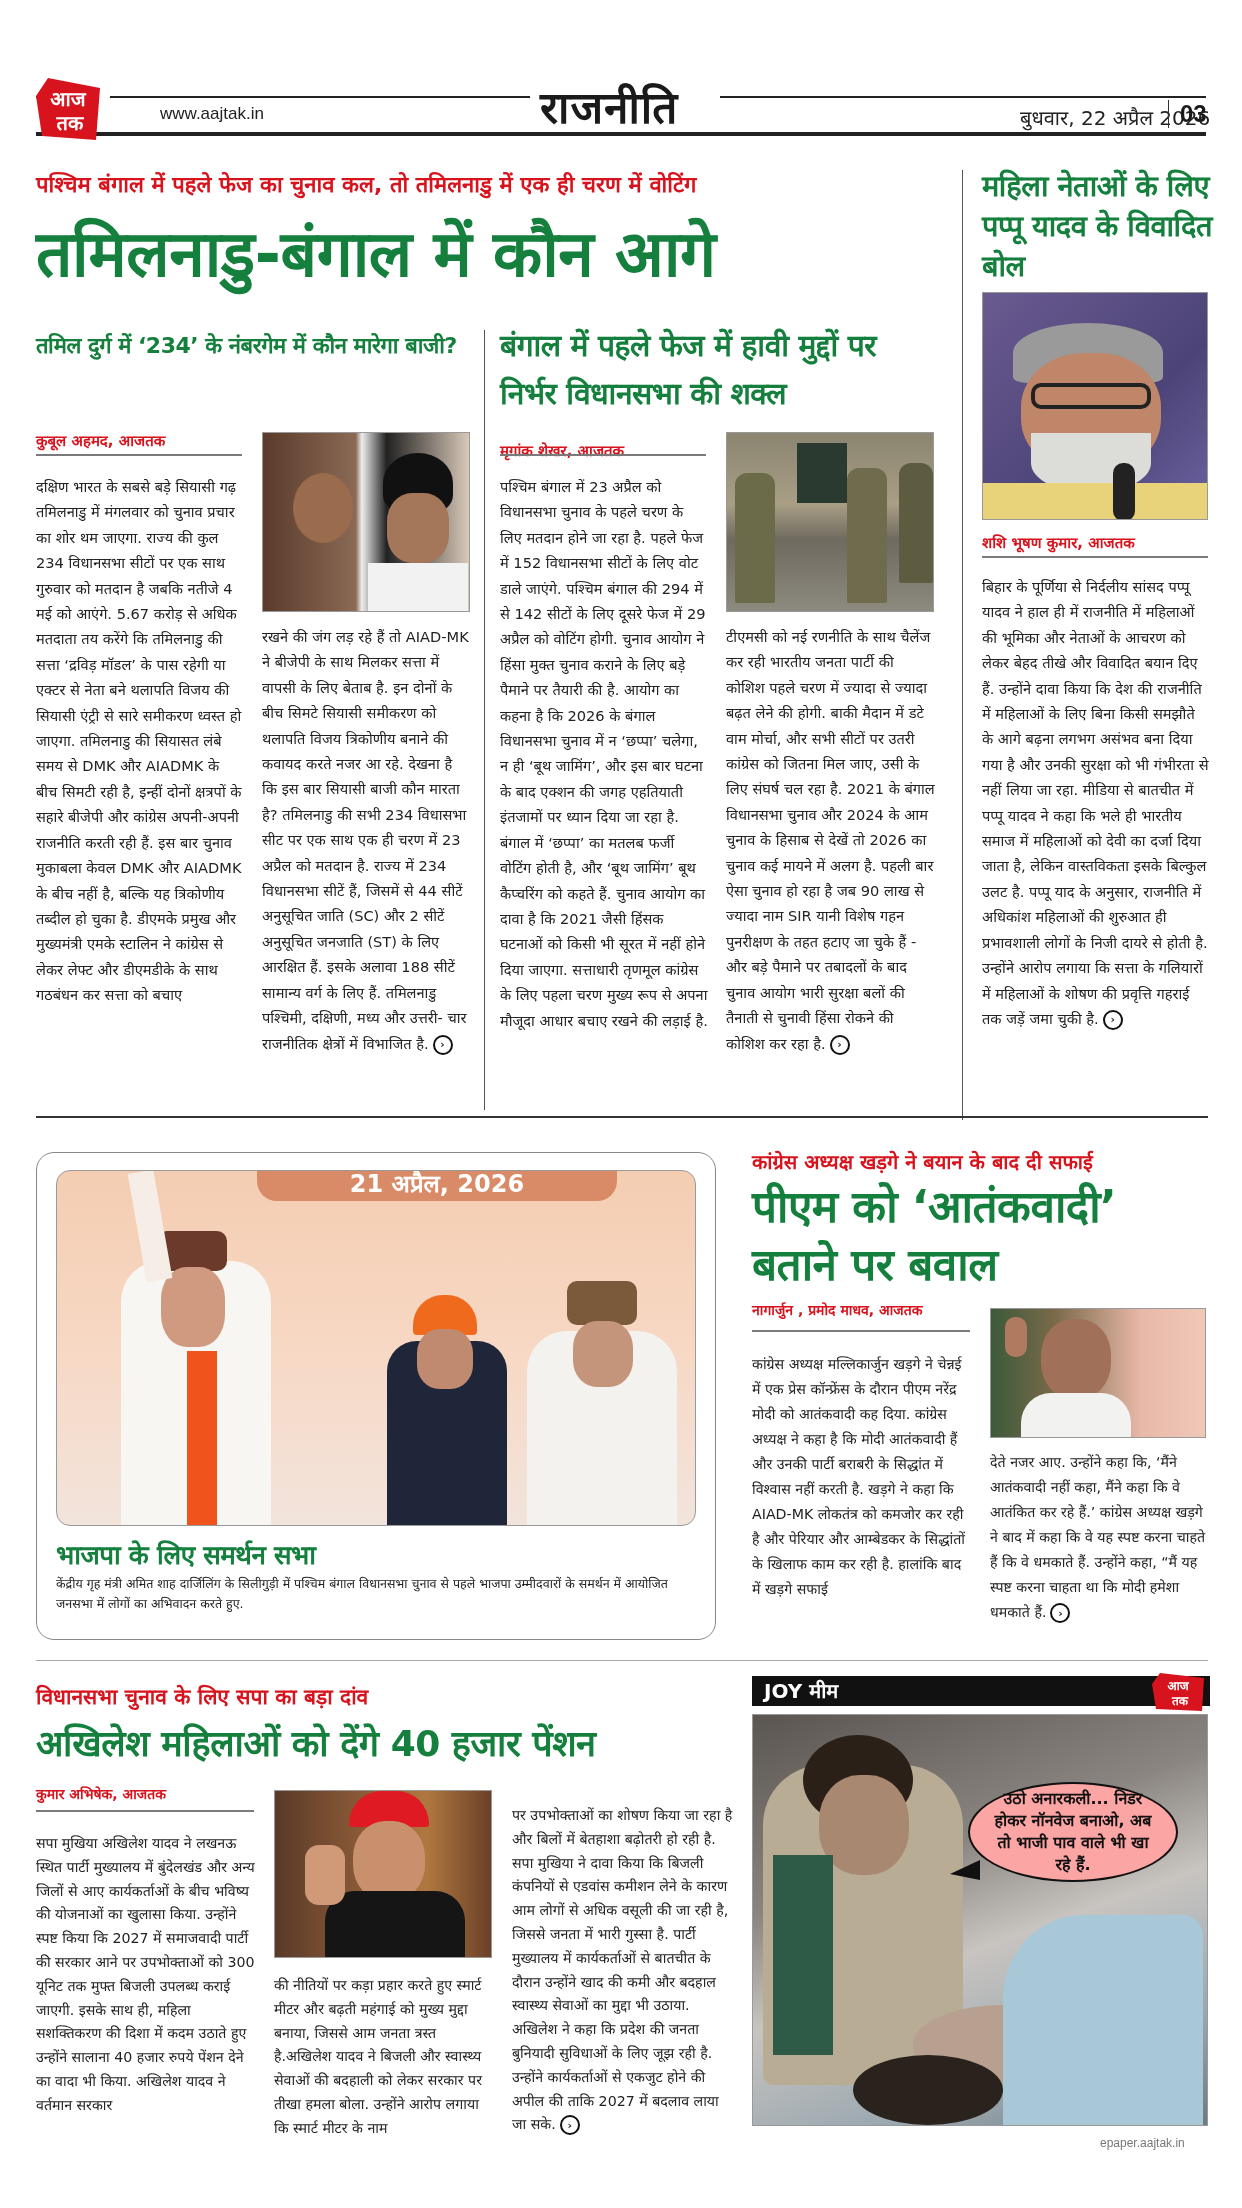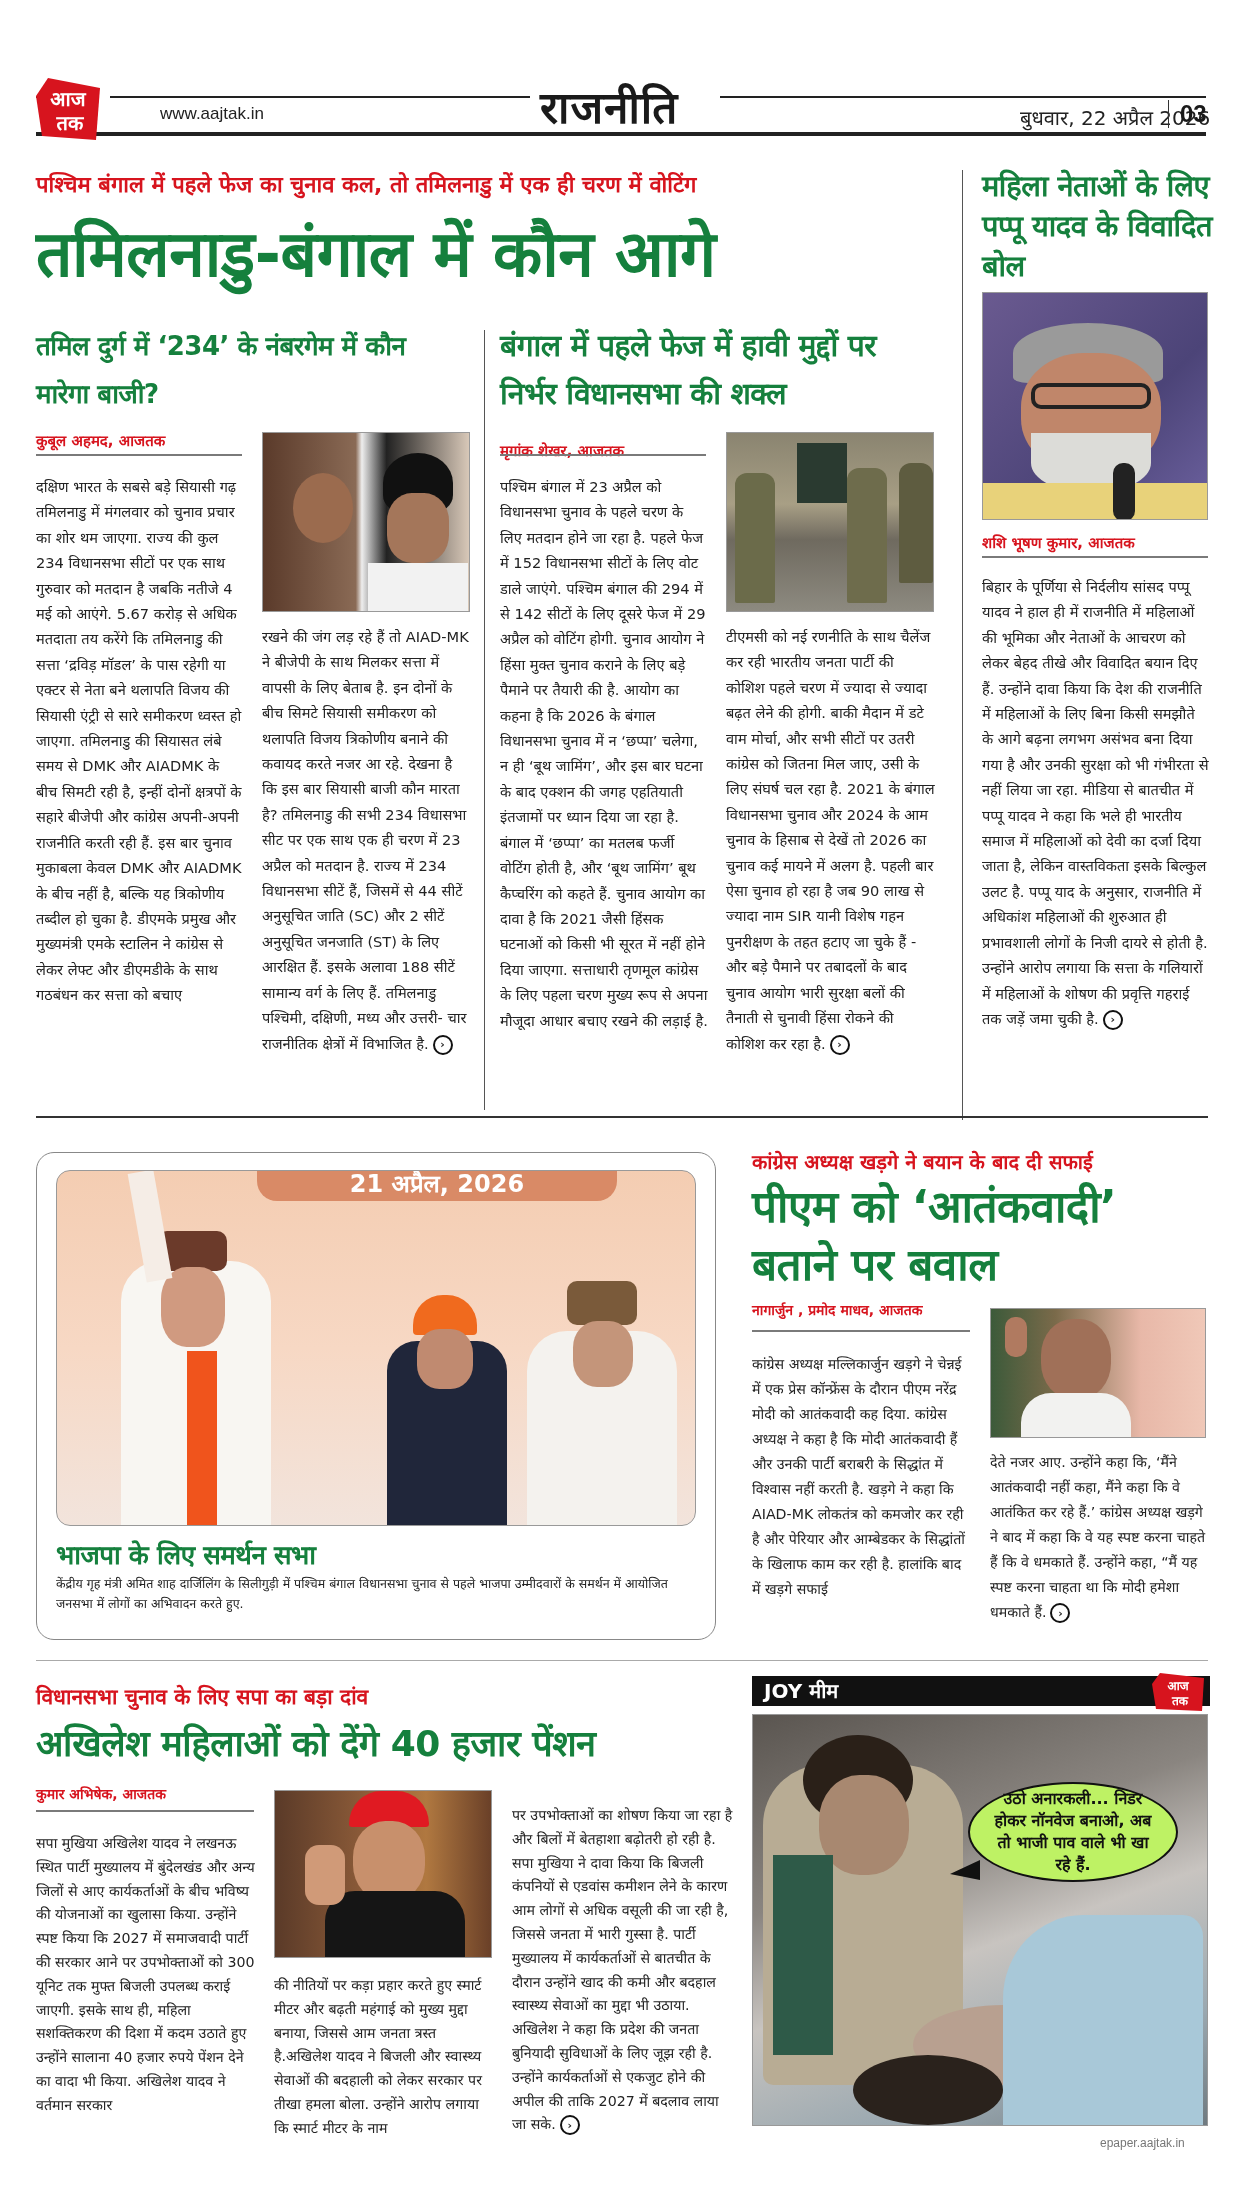--- a/index.html
+++ b/index.html
@@ -20,21 +20,21 @@
   .text-body { font-size: 14.6px; line-height: 25.4px; color: #222; }
   .byline { font-size: 15px; font-weight: bold; color: #d7141e; }
   .byline-rule { height: 2px; background: #7a7a7a; }
   .vline { width: 1px; background: #555; }
   .hline { height: 2px; background: #333; }
   .photo { overflow: hidden; border: 1px solid #999; }
   .more-icon { display: inline-flex; align-items: center; justify-content: center; width: 20px; height: 20px; border: 2.5px solid #111; border-radius: 50%; font-size: 11px; font-weight: bold; vertical-align: middle; line-height: 1; margin-left: 4px; }
   .h-big { font-weight: bold; color: #15803d; letter-spacing: -0.5px; }
   .photo-box { border: 1.5px solid #888; border-radius: 18px; }
   .joy-bar { background: #111; color: #fff; font-size: 20px; font-weight: bold; padding-left: 12px; line-height: 30px; }
-  .bubble { background: #bef264; border: 2px solid #111; border-radius: 50%; text-align: center; font-size: 16px; line-height: 22px; font-weight: bold; color: #111; display: flex; align-items: center; justify-content: center; }
+  .bubble { background: #fca5a5; border: 2px solid #111; border-radius: 50%; text-align: center; font-size: 16px; line-height: 22px; font-weight: bold; color: #111; display: flex; align-items: center; justify-content: center; }
 </style>
 </head>
 <body>
 
 <div class="abs hdr-line-top" style="left:36px;width:16px;"></div>
 <div class="abs hdr-line-top" style="left:110px;width:420px;"></div>
 <div class="abs hdr-line-top" style="left:720px;width:486px;"></div>
 <div class="abs hdr-line-bot"></div>
 
 <div class="abs logo">
@@ -46,21 +46,21 @@
 </div>
 <div class="abs site-url">www.aajtak.in</div>
 <div class="abs section-title">राजनीति</div>
 <div class="abs date">बुधवार, 22 अप्रैल 2026</div>
 <div class="abs date-div"></div>
 <div class="abs page-no">03</div>
 
 <div class="abs kicker red" style="left:36px;top:168px;font-size:22px;width:900px;">पश्चिम बंगाल में पहले फेज का चुनाव कल, तो तमिलनाडु में एक ही चरण में वोटिंग</div>
 <div class="abs h-big" style="left:36px;top:212px;font-size:64px;line-height:84px;width:920px;">तमिलनाडु-बंगाल में कौन आगे</div>
 
-<div class="abs h-big" style="left:36px;top:322px;width:430px;font-size:26px;line-height:48px;font-weight:bold;">तमिल दुर्ग में ‘234’ के नंबरगेम में कौन मारेगा बाजी?</div>
+<div class="abs h-big" style="left:36px;top:322px;width:430px;font-size:22px;line-height:48px;font-weight:bold;">तमिल दुर्ग में ‘234’ के नंबरगेम में कौन मारेगा बाजी?</div>
 <div class="abs byline" style="left:36px;top:430px;">कुबूल अहमद, आजतक</div>
 <div class="abs byline-rule" style="left:36px;top:454px;width:206px;"></div>
 <div class="abs text-body" style="left:36px;top:474px;width:206px;height:640px;overflow:hidden;">दक्षिण भारत के सबसे बड़े सियासी गढ़ तमिलनाडु में मंगलवार को चुनाव प्रचार का शोर थम जाएगा. राज्य की कुल 234 विधानसभा सीटों पर एक साथ गुरुवार को मतदान है जबकि नतीजे 4 मई को आएंगे. 5.67 करोड़ से अधिक मतदाता तय करेंगे कि तमिलनाडु की सत्ता ‘द्रविड़ मॉडल’ के पास रहेगी या एक्टर से नेता बने थलापति विजय की सियासी एंट्री से सारे समीकरण ध्वस्त हो जाएगा. तमिलनाडु की सियासत लंबे समय से DMK और AIADMK के बीच सिमटी रही है, इन्हीं दोनों क्षत्रपों के सहारे बीजेपी और कांग्रेस अपनी-अपनी राजनीति करती रही हैं. इस बार चुनाव मुकाबला केवल DMK और AIADMK के बीच नहीं है, बल्कि यह त्रिकोणीय तब्दील हो चुका है. डीएमके प्रमुख और मुख्यमंत्री एमके स्टालिन ने कांग्रेस से लेकर लेफ्ट और डीएमडीके के साथ गठबंधन कर सत्ता को बचाए</div>
 
 <div class="abs photo" style="left:262px;top:432px;width:208px;height:180px;background:linear-gradient(90deg,#5a3a2a 0%,#8a6a55 45%,#eeeeee 48%,#222 60%,#d8c8b8 100%);">
   <div style="position:absolute;left:30px;top:40px;width:60px;height:70px;border-radius:50%;background:#9b6b4e;"></div>
   <div style="position:absolute;left:120px;top:20px;width:70px;height:60px;border-radius:50% 50% 30% 30%;background:#111;"></div>
   <div style="position:absolute;left:124px;top:60px;width:62px;height:70px;border-radius:40%;background:#a4765a;"></div>
   <div style="position:absolute;left:105px;top:130px;width:100px;height:50px;background:#f2f2f2;"></div>
 </div>

